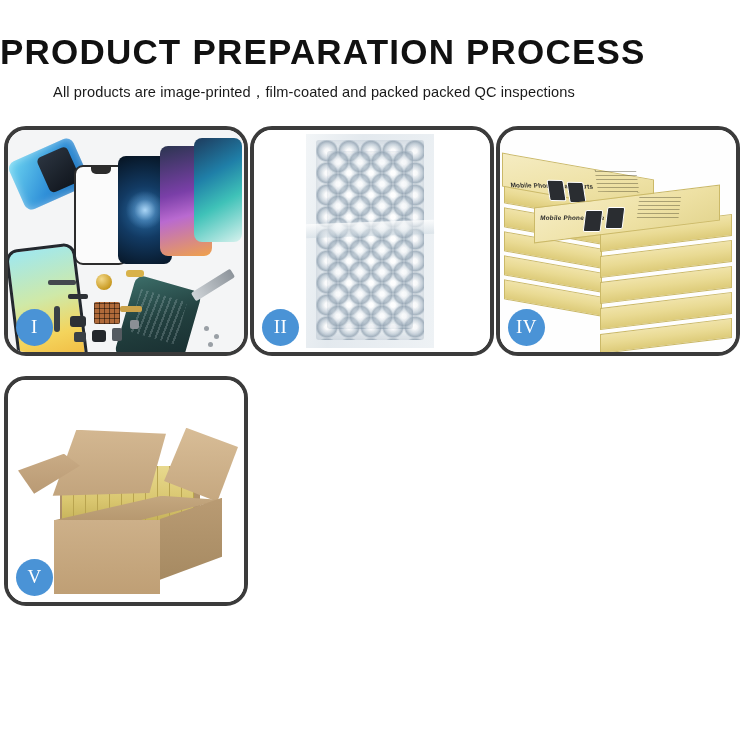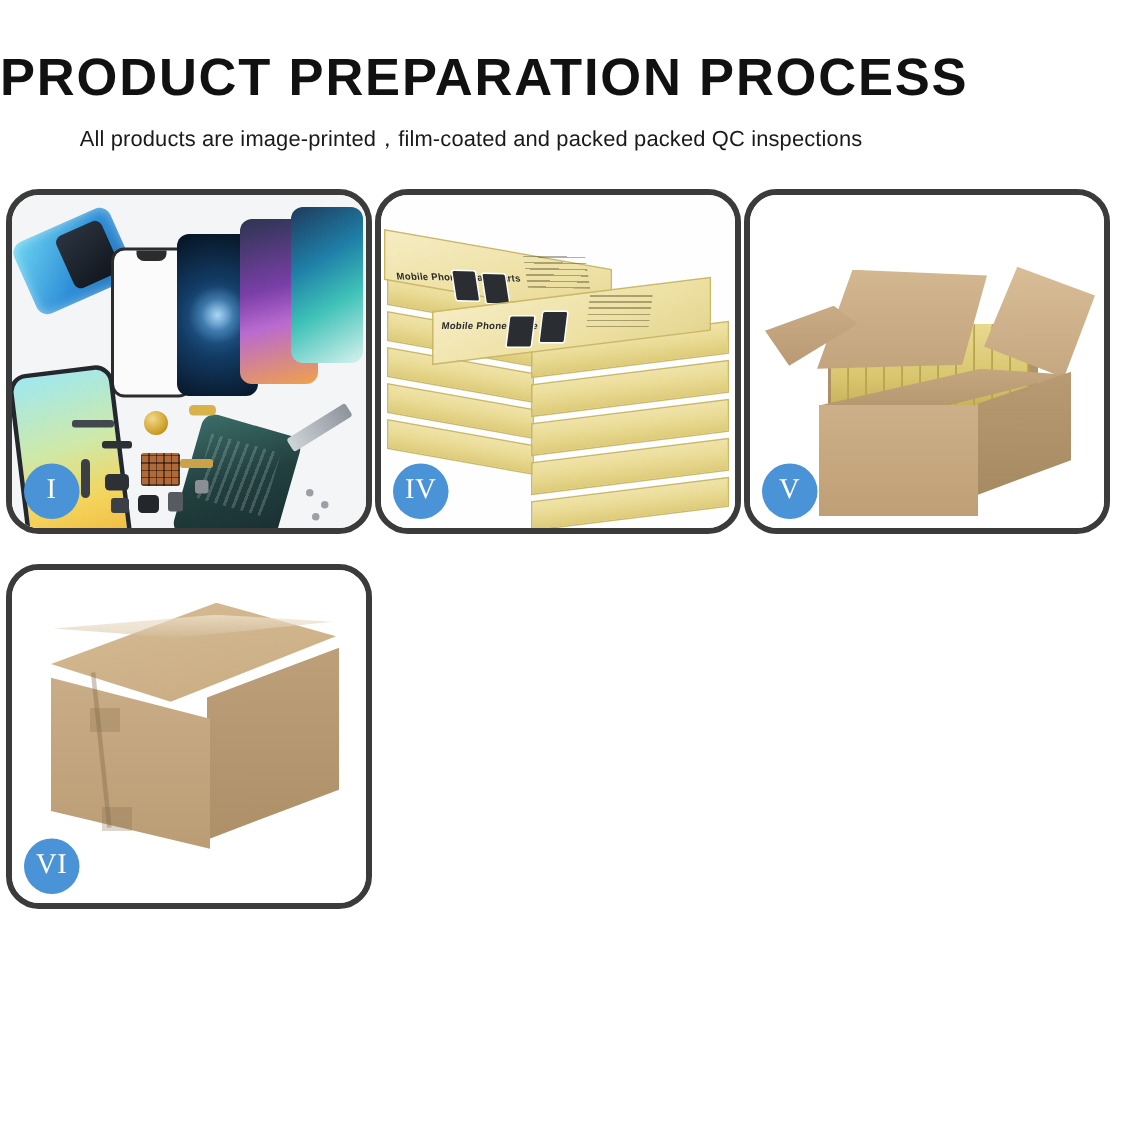--- a/index.html
+++ b/index.html
@@ -325,20 +325,29 @@
         <div class="sp s9"></div>
         <div class="sp s10"></div>
         <div class="tool"></div>
         <div class="screw a"></div>
         <div class="screw b"></div>
         <div class="screw c"></div>
       </div>
       <div class="badge">I</div>
     </div>
 
+    <div class="panel">
+      <div class="photo p2">
+        <div class="wrapsheet"></div>
+        <div class="bubbles"></div>
+        <div class="bubbles off"></div>
+        <div class="wrapfold"></div>
+      </div>
+      <div class="badge">II</div>
+    </div>
 
 
     <div class="panel">
       <div class="photo p4">
         <div class="stack">
 
           <div class="kbox" style="left:4px;top:62px;width:96px;height:18px;transform:skewY(10deg);"></div>
           <div class="kbox" style="left:4px;top:86px;width:96px;height:18px;transform:skewY(10deg);"></div>
           <div class="kbox" style="left:4px;top:110px;width:96px;height:18px;transform:skewY(10deg);"></div>
           <div class="kbox" style="left:4px;top:134px;width:96px;height:18px;transform:skewY(10deg);"></div>
@@ -385,27 +394,15 @@
         <div class="cflapB"></div>
         <div class="cflapL"></div>
         <div class="cflapR"></div>
         <div class="ctop"></div>
         <div class="cside"></div>
         <div class="cfront"></div>
       </div>
       <div class="badge">V</div>
     </div>
 
-    <div class="panel">
-      <div class="photo p6">
-        <div class="s-top"></div>
-        <div class="s-tape"></div>
-        <div class="s-side"></div>
-        <div class="s-front"></div>
-        <div class="s-seam"></div>
-        <div class="s-tab t1"></div>
-        <div class="s-tab t2"></div>
-      </div>
-      <div class="badge">VI</div>
-    </div>
 
   </div>
 </div>
 
 </body></html>

